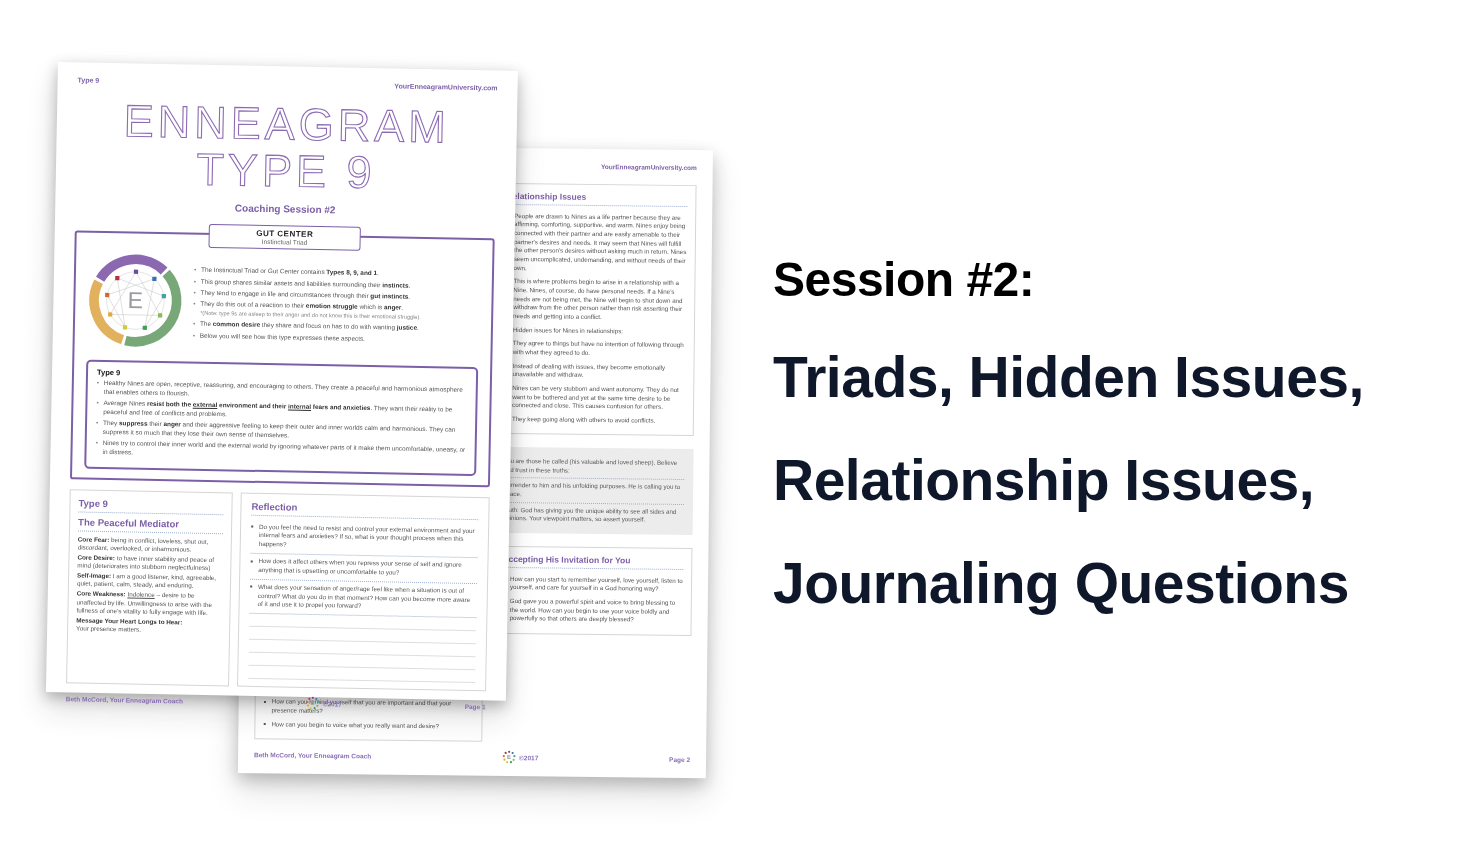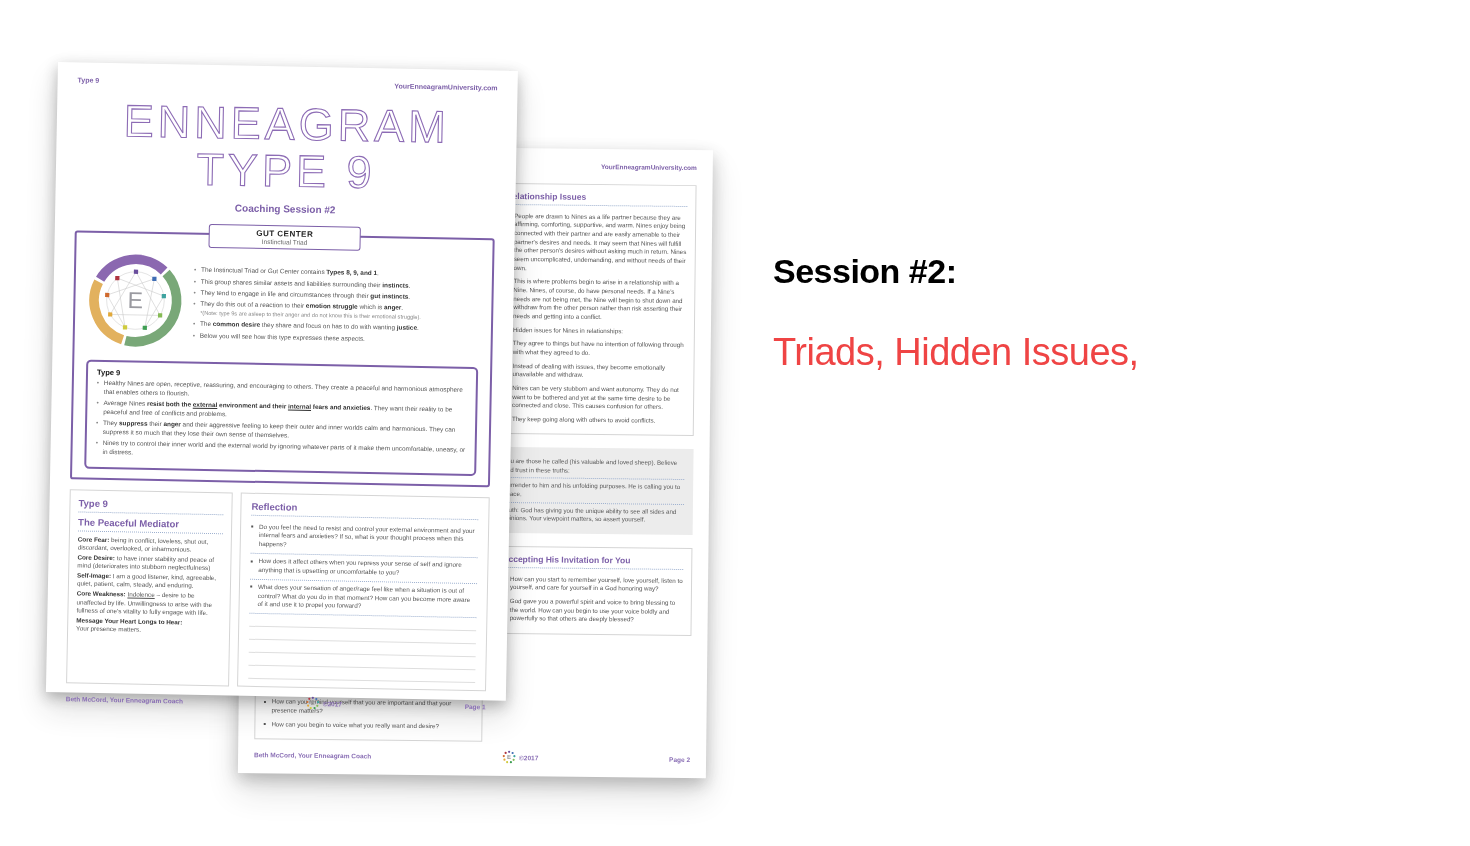--- a/index.html
+++ b/index.html
@@ -77,23 +77,23 @@
   .s2-right{flex:1;display:flex;flex-direction:column;gap:13px;}
   .gray-box{background:#ececec;padding:7px 9px;}
   .gray-box .tpar{font-size:6.2px;color:#5a5a5a;line-height:1.4;padding:3px 0;border-bottom:1px dotted var(--dot);}
   .gray-box .tpar:last-child{border-bottom:none;}
   ul.sq2{list-style:none;font-size:6.2px;color:var(--ink);line-height:1.4;}
   ul.sq2 li{position:relative;padding:2.5px 0 2.5px 8px;}
   ul.sq2 li::before{content:"■";position:absolute;left:0;top:4px;font-size:4px;color:#555;}
 
   
   .hero{position:absolute;left:773px;top:252px;z-index:3;width:640px;}
-  .hero-title{font-size:34px;font-weight:800;color:#000;letter-spacing:-.5px;}
+  .hero-title{font-size:48px;font-weight:800;color:#000;letter-spacing:-.5px;}
   .hero-lines{margin-top:42px;}
-  .hero-line{font-size:38px;font-weight:400;color:#ef4444;letter-spacing:-.5px;
+  .hero-line{font-size:57px;font-weight:700;color:#0f172a;letter-spacing:-.5px;
     line-height:1;margin-bottom:46px;}
 </style>
 </head>
 <body>
 
 <div class="stage">
 
   <div class="sheet sheet2">
     <div class="s2-head">YourEnneagramUniversity.com</div>
     <div class="s2-cols">
@@ -264,16 +264,18 @@
         <span>©2017</span>
       </span>
       <span>Page 1</span>
     </div>
   </div>
 
   <div class="hero">
     <div class="hero-title">Session #2:</div>
     <div class="hero-lines">
       <div class="hero-line">Triads, Hidden Issues,</div>
+      <div class="hero-line">Relationship Issues,</div>
+      <div class="hero-line">Journaling Questions</div>
     </div>
   </div>
 
 </div>
 
 </body></html>

